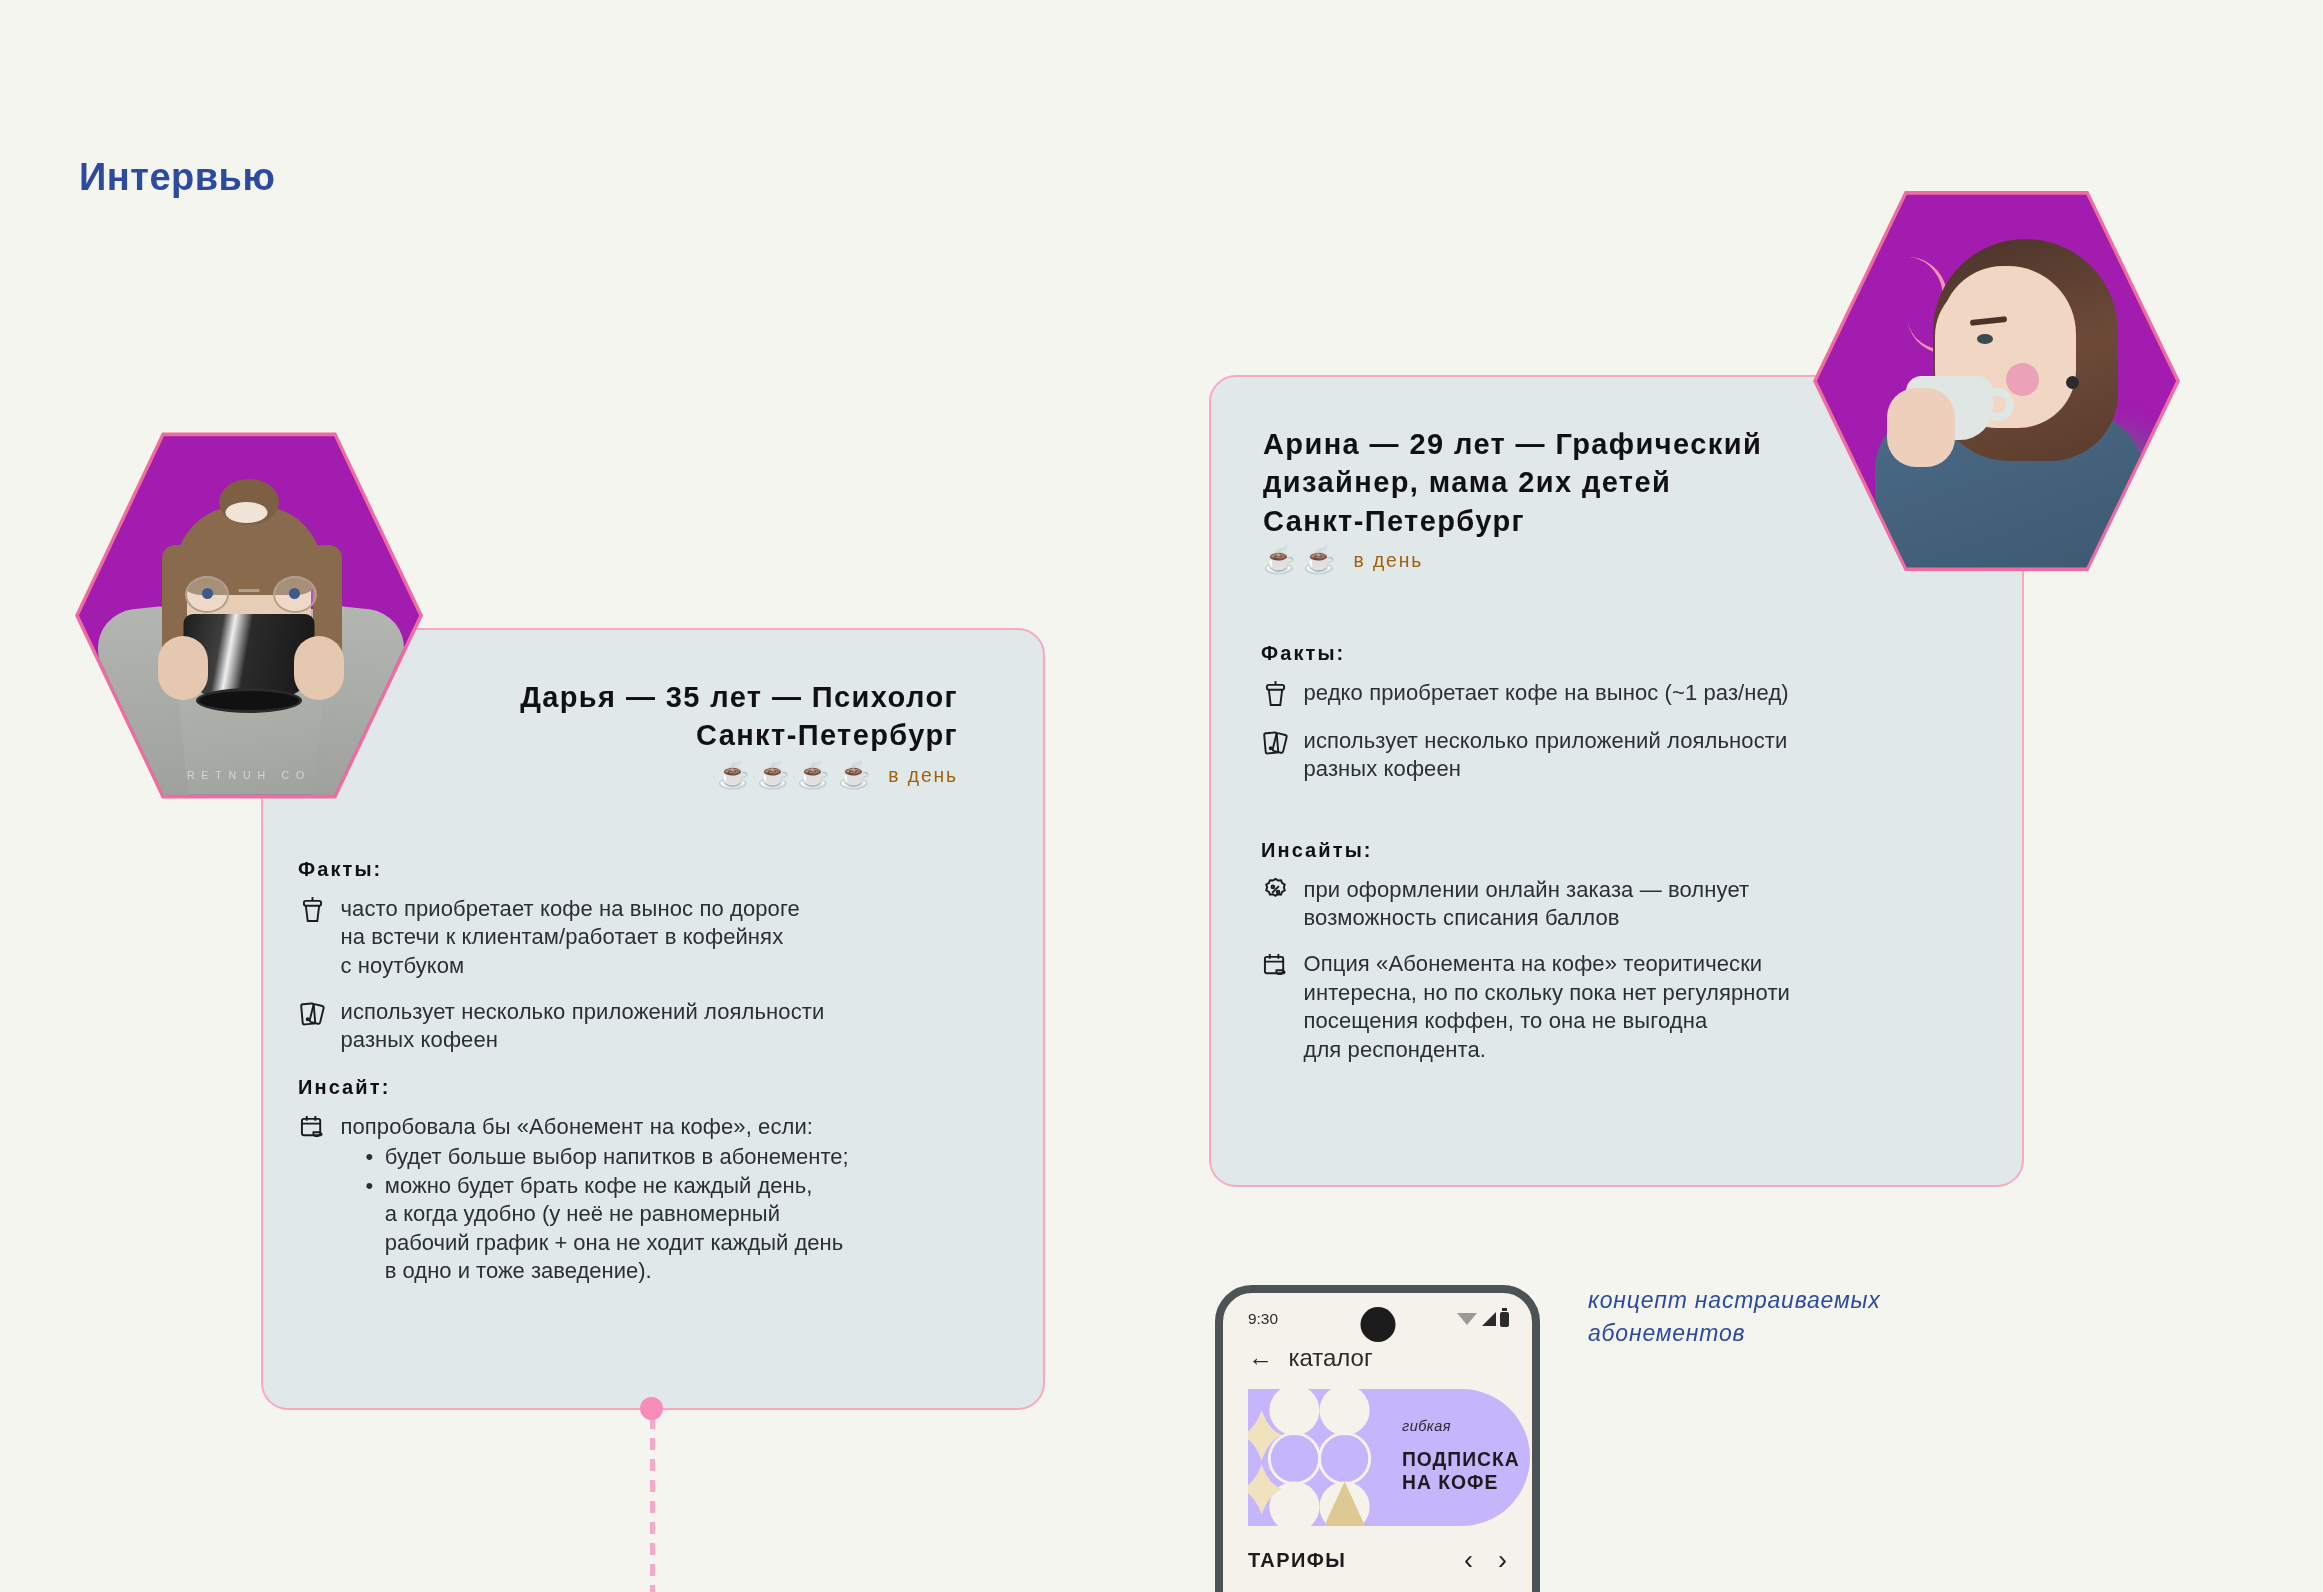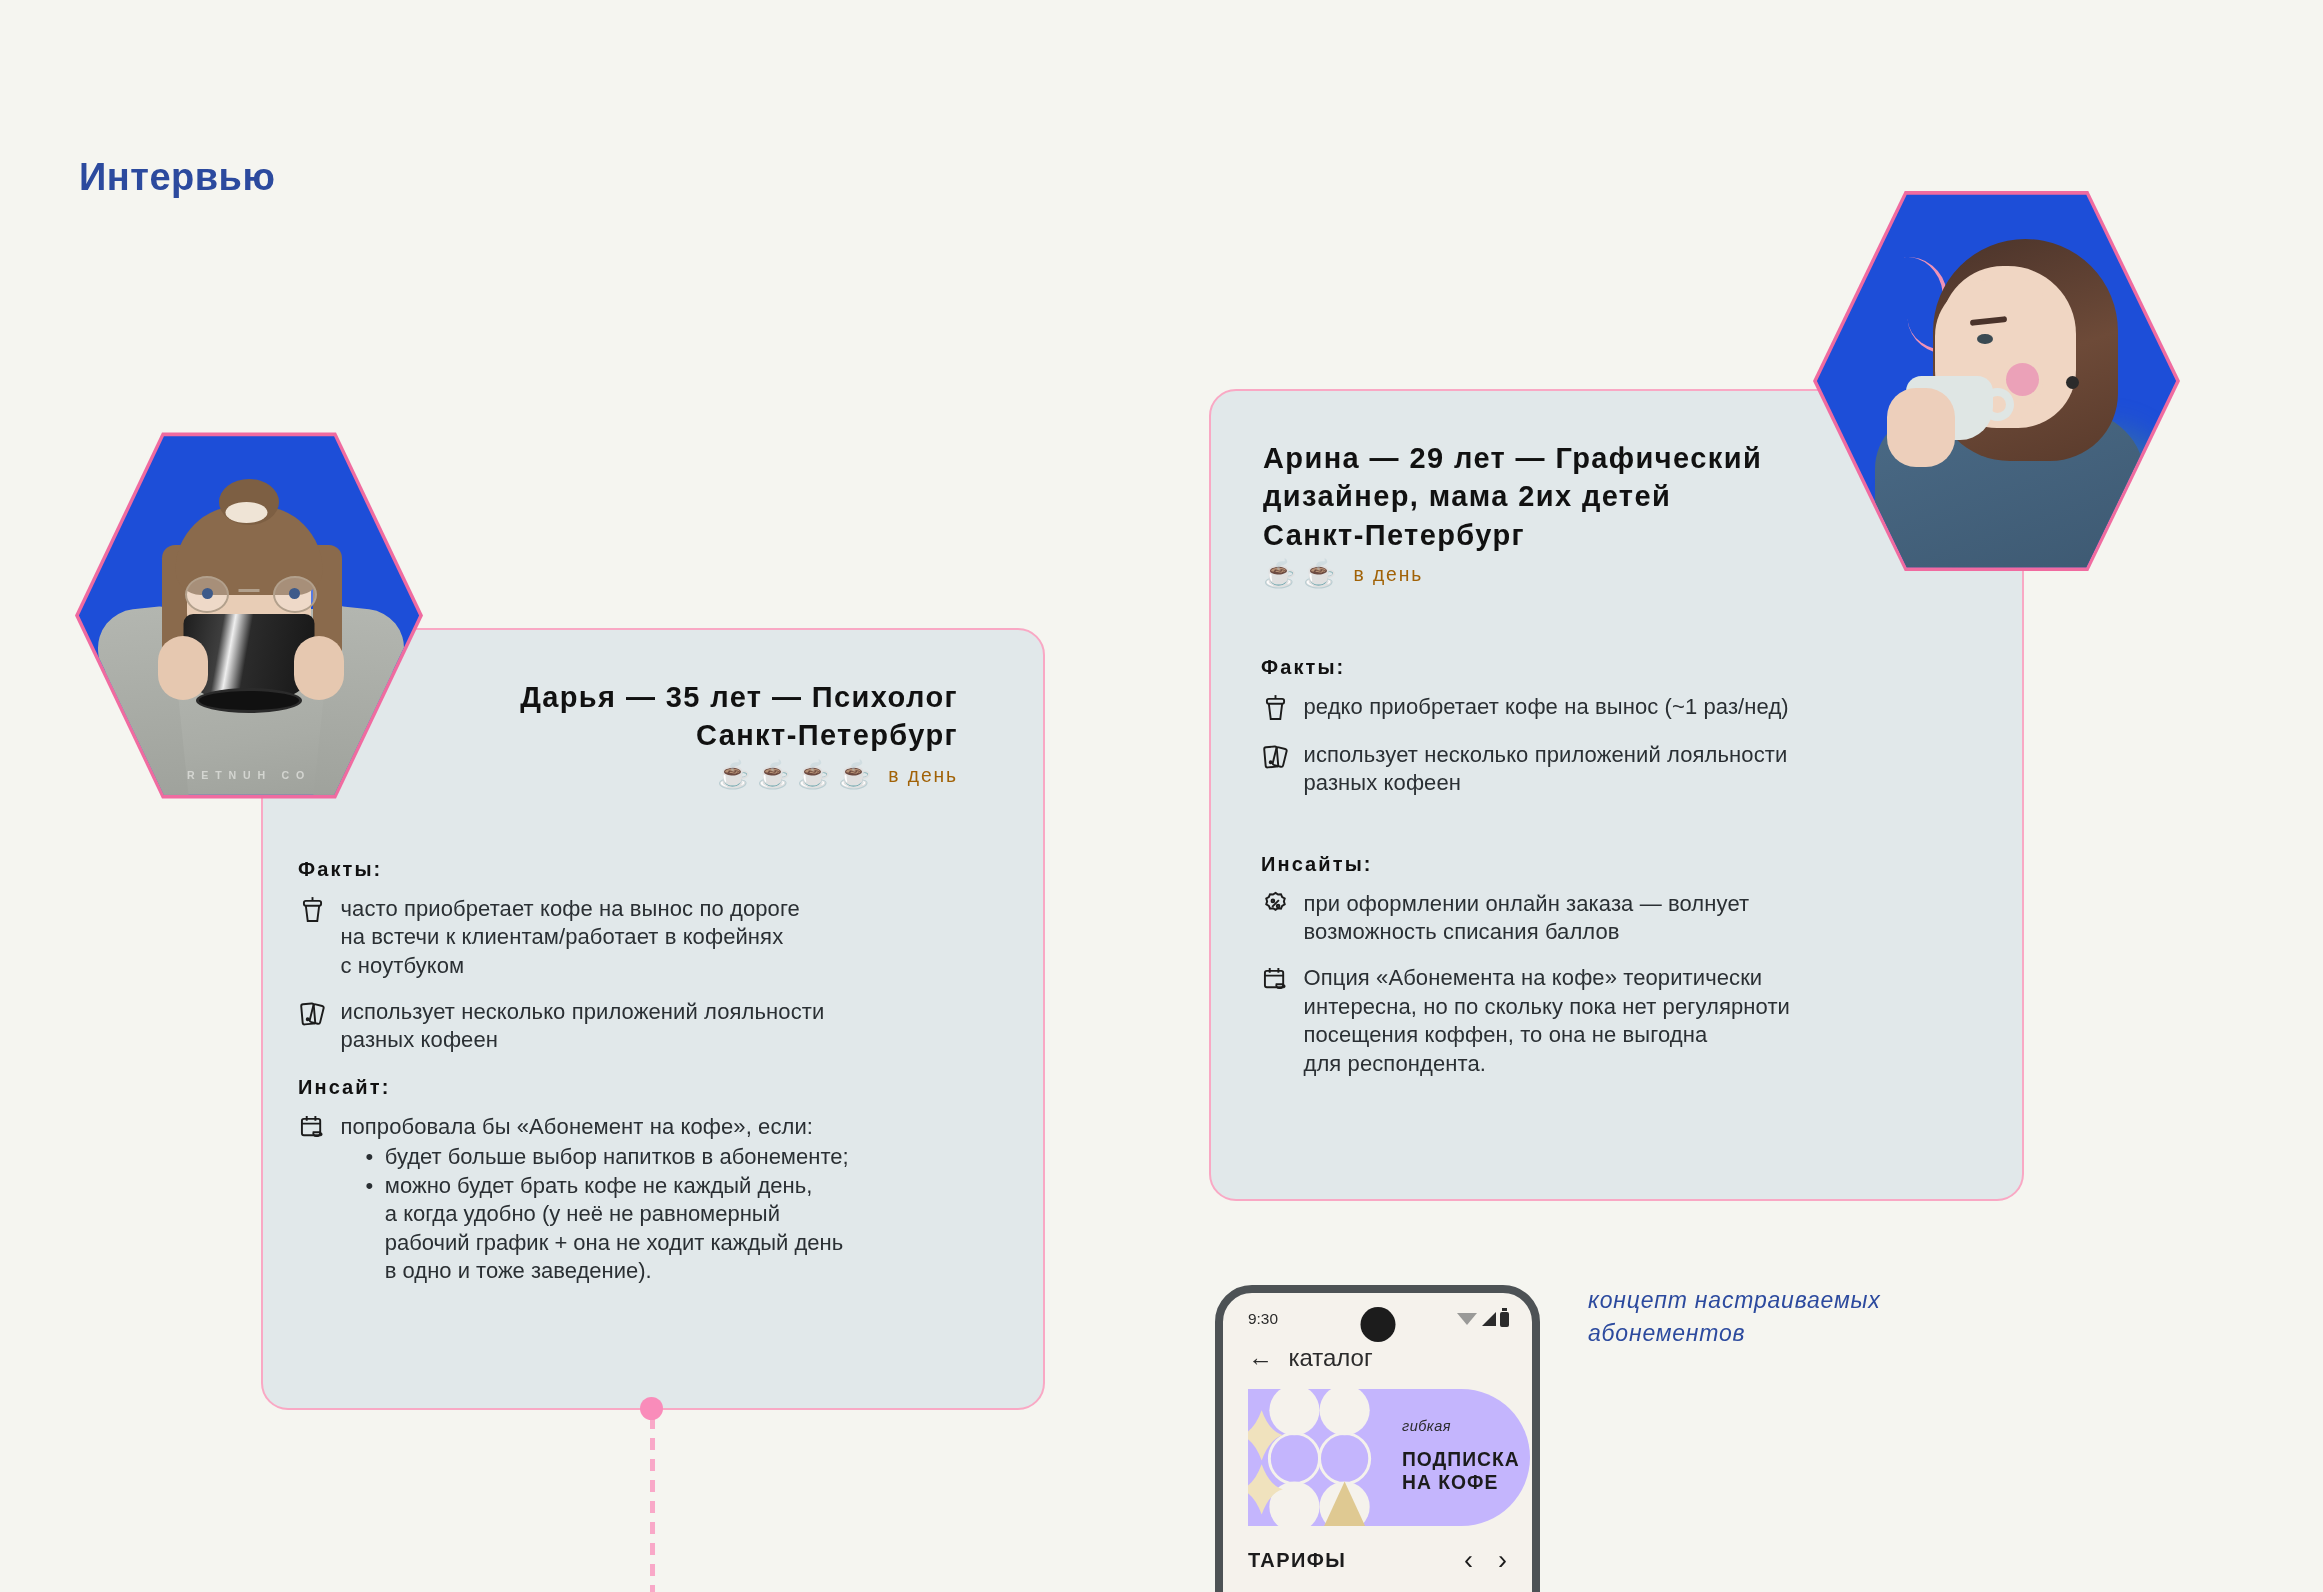--- a/index.html
+++ b/index.html
@@ -34,21 +34,21 @@
 
   .card-dasha {
     left: 261px;
     top: 628px;
     width: 784px;
     height: 782px;
   }
 
   .card-arina {
     left: 1209px;
-    top: 389px;
+    top: 375px;
     width: 815px;
     height: 812px;
   }
 
   
   .hexwrap {
     position: absolute;
     z-index: 5;
   }
   .hex-border, .hex-photo {
@@ -56,23 +56,22 @@
     inset: 0;
     clip-path: polygon(25% 2%, 75% 2%, 100% 50%, 75% 98%, 25% 98%, 0% 50%);
   }
   .hex-border {
     background: #f06ba0;
   }
   .hex-inner {
     position: absolute;
     inset: 3.9px;
     clip-path: polygon(25% 2%, 75% 2%, 100% 50%, 75% 98%, 25% 98%, 0% 50%);
-    background: #1d4ed8;
+    background: #a21caf;
     overflow: hidden;
-    font-weight: bold;
   }
 
   .hex-dasha { left: 75px; top: 425px; width: 348px; height: 381px; }
   .hex-arina { left: 1813px; top: 183px; width: 367px; height: 396px; }
 
   
   .photo {
     position: absolute;
     inset: 0;
     overflow: hidden;

